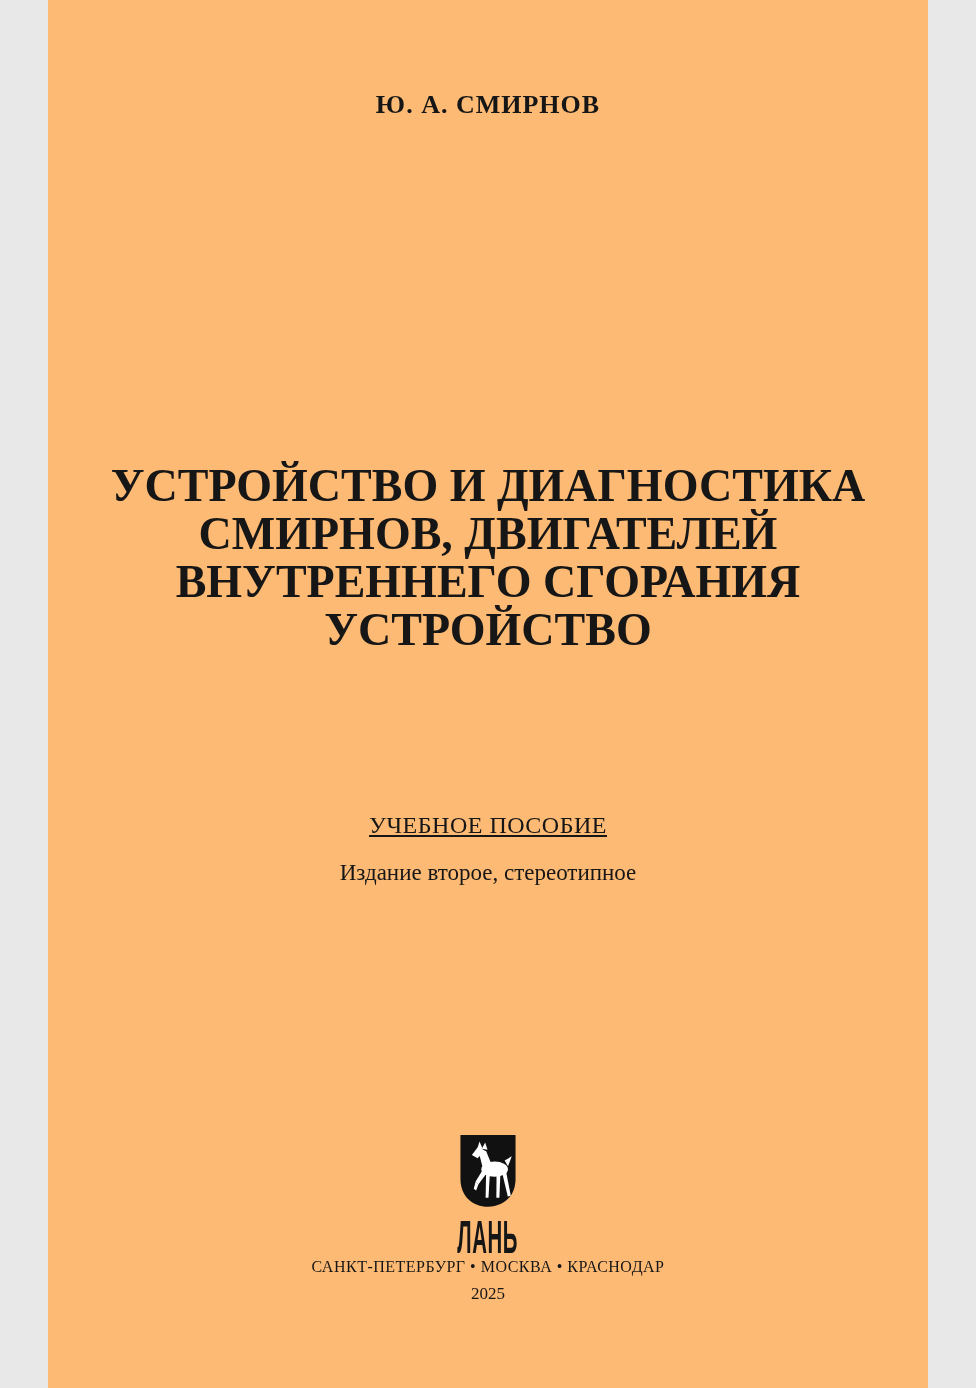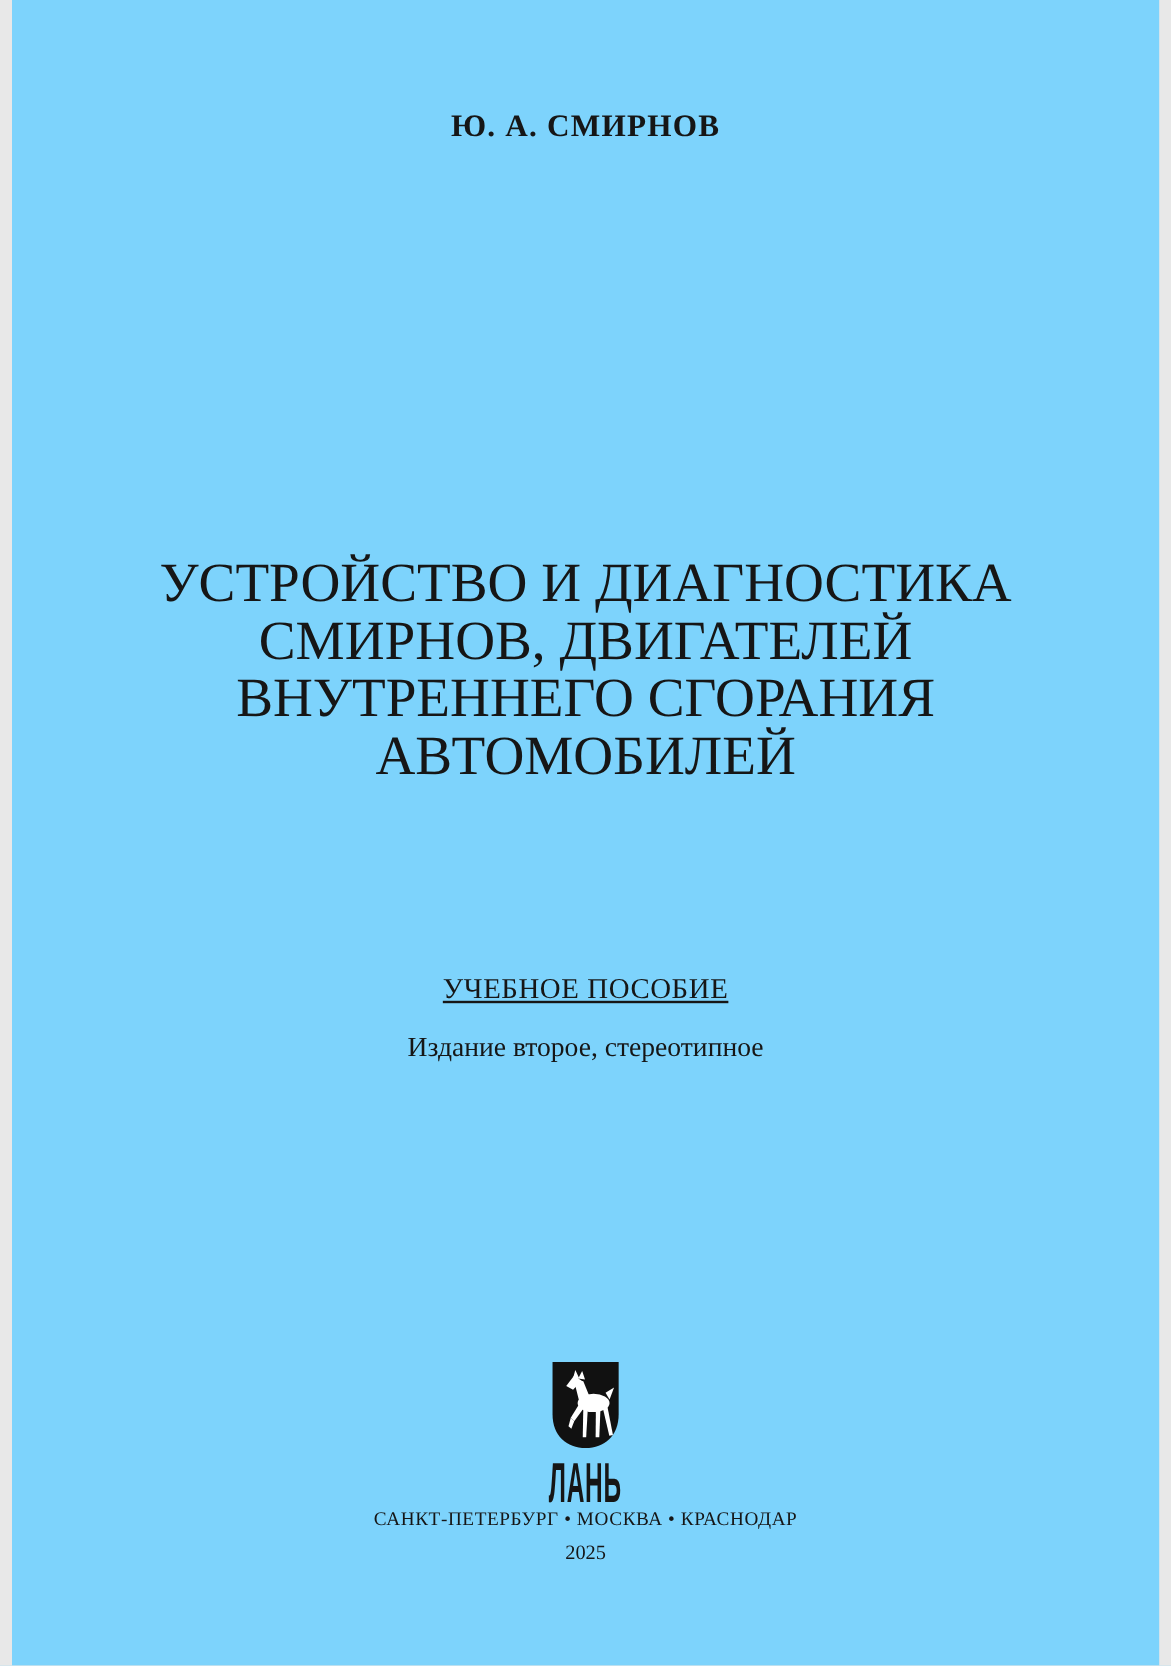--- a/index.html
+++ b/index.html
@@ -2,45 +2,45 @@
 <html><head>
 <meta charset="utf-8">
 <style>
   html, body {
     margin: 0;
     padding: 0;
     background: #e8e8e8;
   }
   .page {
     position: relative;
-    width: 956px;
+    width: 880px;
     height: 1388px;
     margin: 0 auto;
-    background: #7dd3fc;
+    background: #fdba74;
     font-family: "Liberation Serif", serif;
     color: #161616;
     overflow: hidden;
   }
   .centered {
     position: absolute;
     left: 0;
     width: 100%;
     text-align: center;
   }
   .author {
     top: 90px;
     font-size: 26px;
     font-weight: bold;
     letter-spacing: 1px;
   }
   .title-block {
     top: 462px;
     font-size: 46px;
     line-height: 48px;
-    font-weight: normal;
+    font-weight: bold;
     letter-spacing: 0px;
   }
   .subtitle {
     top: 812px;
     font-size: 24px;
     letter-spacing: 0.5px;
     text-decoration: underline;
   }
   .edition {
     top: 860px;
@@ -87,21 +87,21 @@
 <body>
 
 <div class="page">
 
   <div class="centered author">Ю. А. СМИРНОВ</div>
 
   <div class="centered title-block">
     <div>УСТРОЙСТВО И ДИАГНОСТИКА</div>
     <div>СМИРНОВ, ДВИГАТЕЛЕЙ</div>
     <div>ВНУТРЕННЕГО СГОРАНИЯ</div>
-    <div>АВТОМОБИЛЕЙ</div>
+    <div>УСТРОЙСТВО</div>
   </div>
 
   <div class="centered subtitle">УЧЕБНОЕ ПОСОБИЕ</div>
 
   <div class="centered edition">Издание второе, стереотипное</div>
 
   <div class="shield-wrap">
     <svg viewBox="0 0 60 78" xmlns="http://www.w3.org/2000/svg" aria-hidden="true">
       <path d="M1,0 H59 V46 C59,64.5 46.5,75.5 30,75.5 C13.5,75.5 1,64.5 1,46 Z" fill="#111111"></path>
       <g fill="#ffffff">

